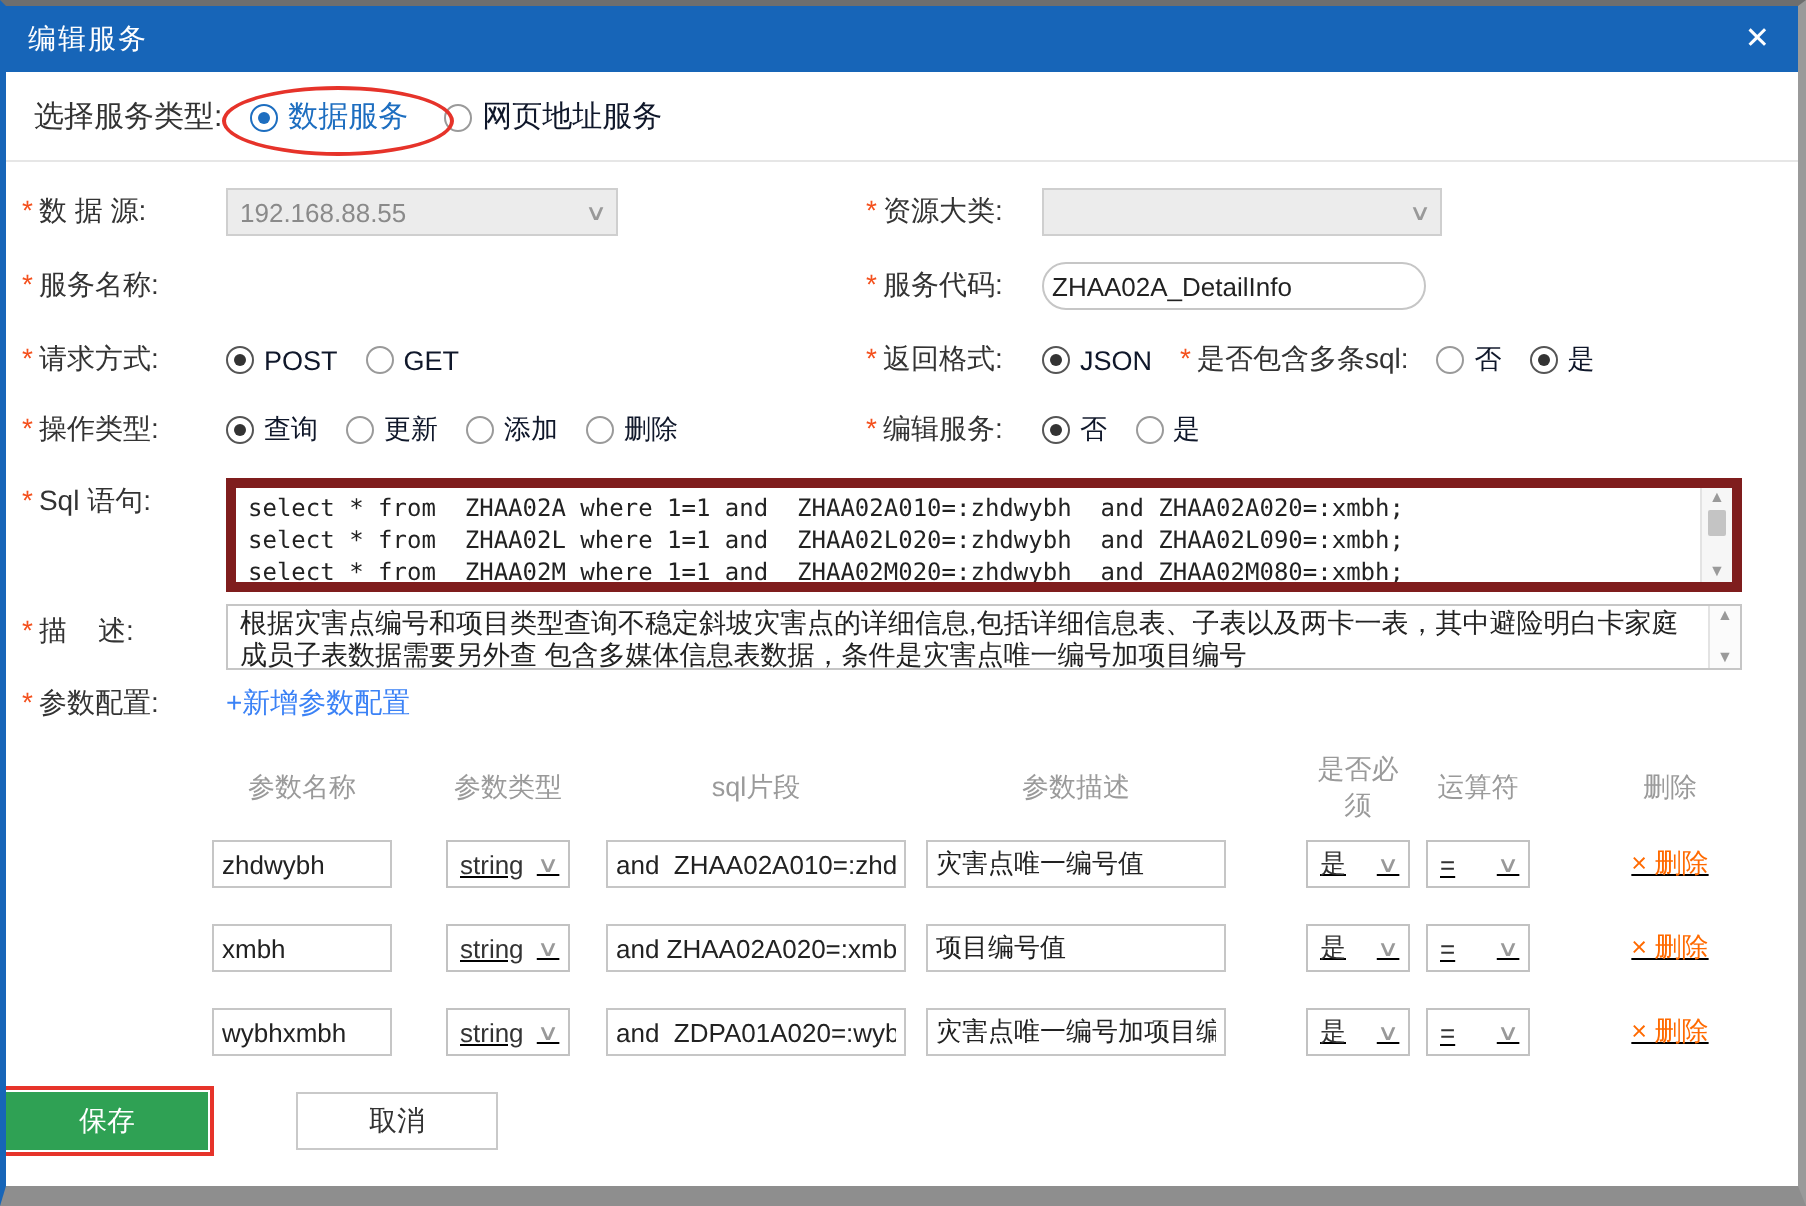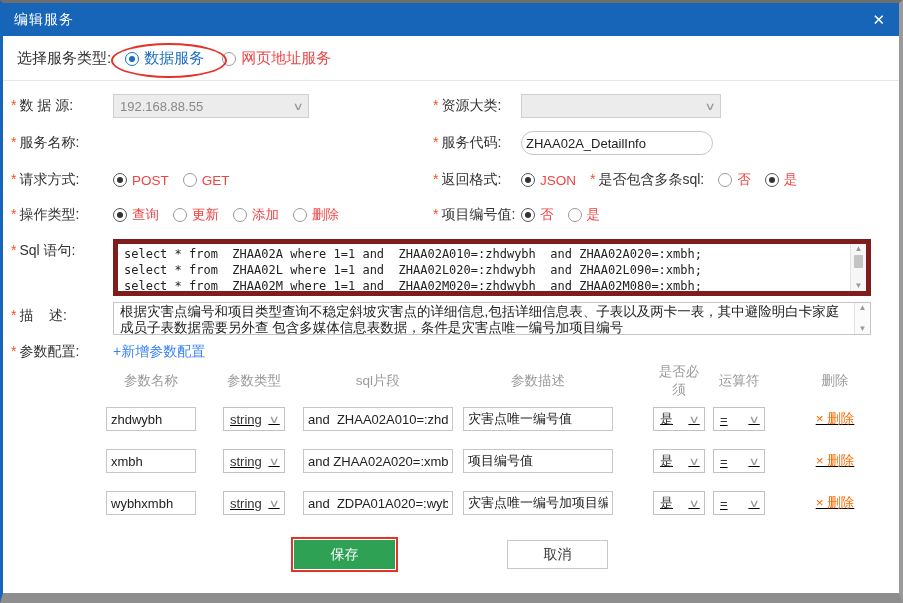--- a/index.html
+++ b/index.html
@@ -23,21 +23,21 @@
              border:2px solid #e6332a; border-radius:50%; pointer-events:none; }
 
   
   .radio { display:inline-block; width:14px; height:14px; border:1px solid #555; border-radius:50%;
            background:#fff; position:relative; vertical-align:-2px; margin-right:5px; box-sizing:border-box; }
   .radio[data-checked="false"] { border-color:#9a9a9a; }
   .radio[data-checked="true"]::after { content:""; position:absolute; left:3px; top:3px; right:3px; bottom:3px;
            border-radius:50%; background:#333; }
   .radio.blue { border-color:#1d6ec0; }
   .radio.blue[data-checked="true"]::after { background:#1d6ec0; }
-  .rlabel { color:#ef4444; font-size:15px; margin-right:18px; }
+  .rlabel { color:#0f172a; font-size:15px; margin-right:18px; }
   .rlabel.blue { color:#1d6ec0; }
   .rlabel.sm { font-size:13.5px; margin-right:14px; }
 
   
   .content { flex:1 1 auto; padding-top:13px; }
   .row { display:flex; align-items:center; padding-left:8px; margin-bottom:13px; }
   .left-col { width:422px; display:flex; align-items:center; flex:0 0 auto; }
   .lbl { width:102px; font-size:14px; color:#333; white-space:pre; flex:0 0 auto; }
   .lbl2 { width:88px; font-size:14px; color:#333; white-space:pre; flex:0 0 auto; }
   .star { color:#f4511e; margin-right:3px; }
@@ -73,21 +73,21 @@
   .c4 { width:150px; margin-left:10px; flex:0 0 auto; }
   .c5 { width:52px;  margin-left:40px; flex:0 0 auto; }
   .c6 { width:52px;  margin-left:8px;  flex:0 0 auto; }
   .c7 { width:70px;  margin-left:35px; flex:0 0 auto; }
   .phead .c1,.phead .c2,.phead .c3,.phead .c4,.phead .c5,.phead .c6,.phead .c7 { text-align:center; }
   .prow input.txt { width:100%; }
   .prow .sel { width:100%; }
   .del { color:#ff6a00; font-size:13.5px; cursor:pointer; text-align:center; }
 
   
-  .footer { flex:0 0 auto; display:flex; justify-content:center; gap:112px; padding-bottom:12px; margin-top:auto;
+  .footer { flex:0 0 auto; display:flex; gap:44px; padding-bottom:12px; margin-top:auto;
             margin-bottom:12px; }
   .btn { width:101px; height:29px; font-size:14px; font-family:"Liberation Sans","DejaVu Sans",sans-serif;
          cursor:pointer; }
   .btn-save { background:#2fa154; color:#fff; border:1px solid #2fa154; outline:2px solid #e6332a; outline-offset:1px; }
   .btn-cancel { background:#fff; color:#333; border:1px solid #c9c9c9; }
 </style>
 </head>
 <body>
 
 <div class="frame">
@@ -155,21 +155,21 @@
           <span class="lbl"><span class="star">*</span><span>操作类型:</span></span>
           <span class="radio" data-checked="true"></span>
           <span class="rlabel sm">查询</span>
           <span class="radio" data-checked="false"></span>
           <span class="rlabel sm">更新</span>
           <span class="radio" data-checked="false"></span>
           <span class="rlabel sm">添加</span>
           <span class="radio" data-checked="false"></span>
           <span class="rlabel sm">删除</span>
         </div>
-        <span class="lbl2"><span class="star">*</span><span>项目编号值:</span></span>
+        <span class="lbl2"><span class="star">*</span><span>编辑服务:</span></span>
         <span class="radio" data-checked="true"></span>
         <span class="rlabel sm">否</span>
         <span class="radio" data-checked="false"></span>
         <span class="rlabel sm">是</span>
       </div>
 
       <div class="row" style="align-items:flex-start; margin-top:15px; margin-bottom:6px;">
         <span class="lbl" style="margin-top:3px;"><span class="star">*</span><span>Sql 语句:</span></span>
         <div class="sqlbox">
           <pre>select * from  ZHAA02A where 1=1 and  ZHAA02A010=:zhdwybh  and ZHAA02A020=:xmbh;
@@ -188,21 +188,21 @@
         <span class="lbl" style="margin-top:5px;"><span class="star">*</span><span>描    述:</span></span>
         <div class="descbox">
           <div class="txtwrap">根据灾害点编号和项目类型查询不稳定斜坡灾害点的详细信息,包括详细信息表、子表以及两卡一表，其中避险明白卡家庭成员子表数据需要另外查 包含多媒体信息表数据，条件是灾害点唯一编号加项目编号</div>
           <div class="vscroll">
             <span class="varrow">▲</span>
             <span class="varrow">▼</span>
           </div>
         </div>
       </div>
 
-      <div class="row" style="margin-bottom:2px;">
+      <div class="row" style="margin-bottom:15px;">
         <span class="lbl"><span class="star">*</span><span>参数配置:</span></span>
         <span class="addlink">+新增参数配置</span>
       </div>
 
       <div class="ptable">
         <div class="phead">
           <span class="c1">参数名称</span>
           <span class="c2">参数类型</span>
           <span class="c3">sql片段</span>
           <span class="c4">参数描述</span>

